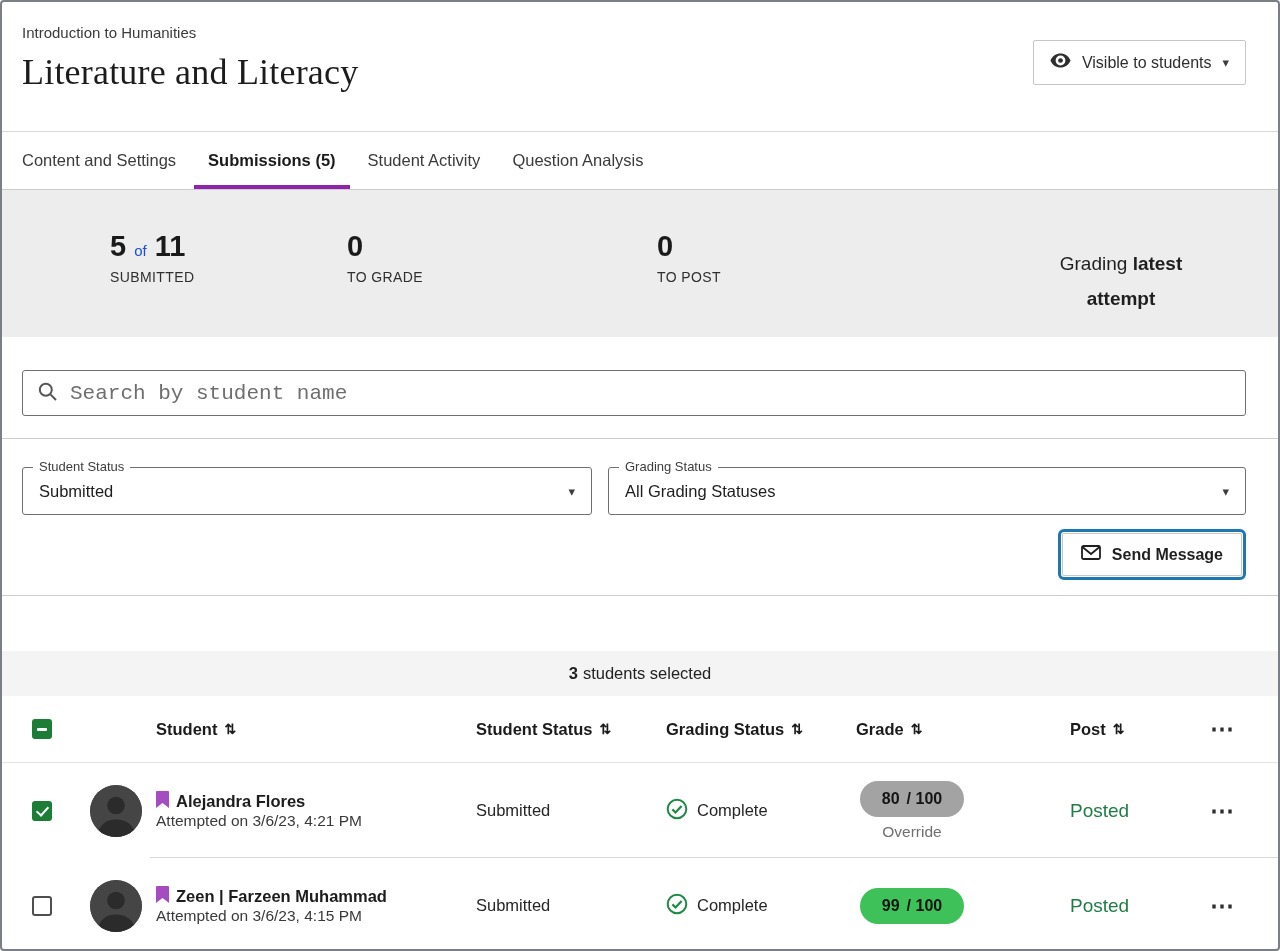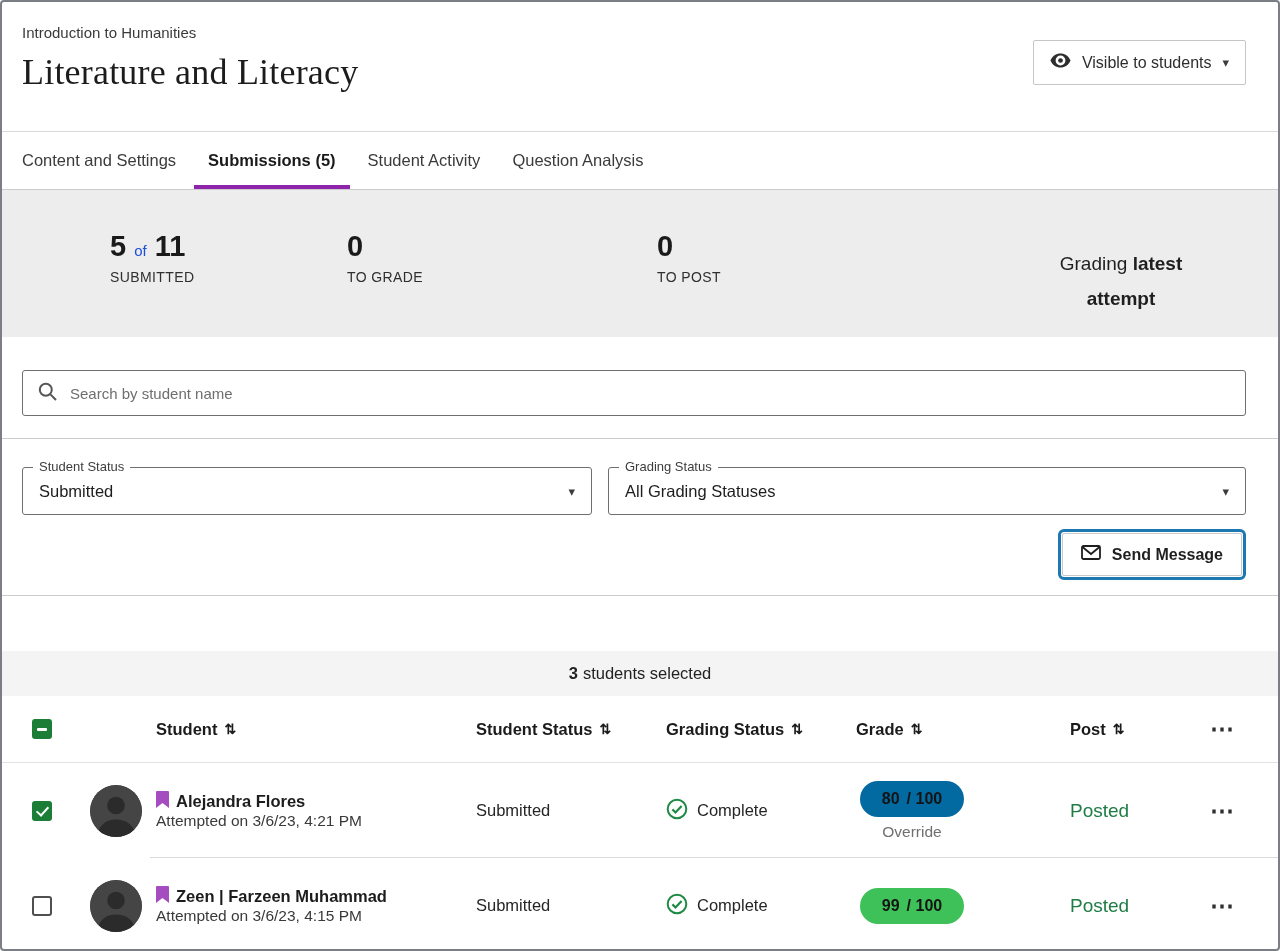--- a/index.html
+++ b/index.html
@@ -25,21 +25,21 @@
   .stat .numline{font-size:29px;font-weight:700;color:#1a1a1a;line-height:1}
   .stat .of{font-size:15px;color:#1d4ed8;font-weight:400}
   .stat .lbl{font-size:14px;color:#2f2f2f;letter-spacing:.4px;margin-top:8px}
   .stat-submitted{left:108px}.stat-tograde{left:345px}.stat-topost{left:655px}
   .grading-mode{position:absolute;top:56px;right:82px;width:150px;text-align:center;font-size:19px;color:#1f1f1f;line-height:1.85}
   .grading-mode b{font-weight:700}
 
   
   .search-section{padding:33px 32px 22px 20px;border-bottom:1px solid #cccccc}
   .search-box{display:flex;align-items:center;gap:13px;height:46px;border:1px solid #6f6f6f;border-radius:3px;padding:0 15px;background:#fff}
-  .search-box input{border:none;outline:none;width:100%;font-size:15px;color:#4c1d95;font-family:Liberation Sans, sans-serif;background:transparent}
+  .search-box input{border:none;outline:none;width:100%;font-size:21px;color:#4c1d95;font-family:Liberation Mono, monospace;background:transparent}
   .search-box input::placeholder{color:#6e6e6e}
 
   
   .filter-section{padding:28px 32px 19px 20px;border-bottom:1px solid #cccccc}
   .filter-row{display:flex;gap:16px}
   .select{position:relative;height:48px;border:1px solid #6f6f6f;border-radius:3px;display:flex;align-items:center;justify-content:space-between;padding:0 16px;background:#fff;cursor:pointer}
   .select .flabel{position:absolute;top:-9px;left:10px;background:#fff;padding:0 6px;font-size:13px;color:#3d3d3d}
   .select .value{font-size:16.5px;color:#1d1d1d}
   .sel-student{width:570px}.sel-grading{flex:1}
   .send-row{display:flex;justify-content:flex-end;margin-top:18px;padding-right:4px}
@@ -225,21 +225,21 @@
     <div class="grading-cell">
       <span>
         <svg width="22" height="22" viewBox="0 0 22 22">
             <circle cx="11" cy="11" r="9.3" fill="none" stroke="#1e8a44" stroke-width="2"></circle>
             <path d="M6.4 11.4l3.1 3.1 6.1-6.6" fill="none" stroke="#1e8a44" stroke-width="2.2"></path>
           </svg>
       </span>
       <span>Complete</span>
     </div>
     <div class="grade-wrap">
-      <div class="pill" style="background: #0369a1; text-align: right;">
+      <div class="pill" style="background: #a3a3a3; text-align: right;">
         <span>80</span>
         <span>/ 100</span>
       </div>
       <div class="override">Override</div>
     </div>
     <div class="posted">Posted</div>
     <div class="overflow">⋯</div>
   </div>
 
   <div class="grid row">

